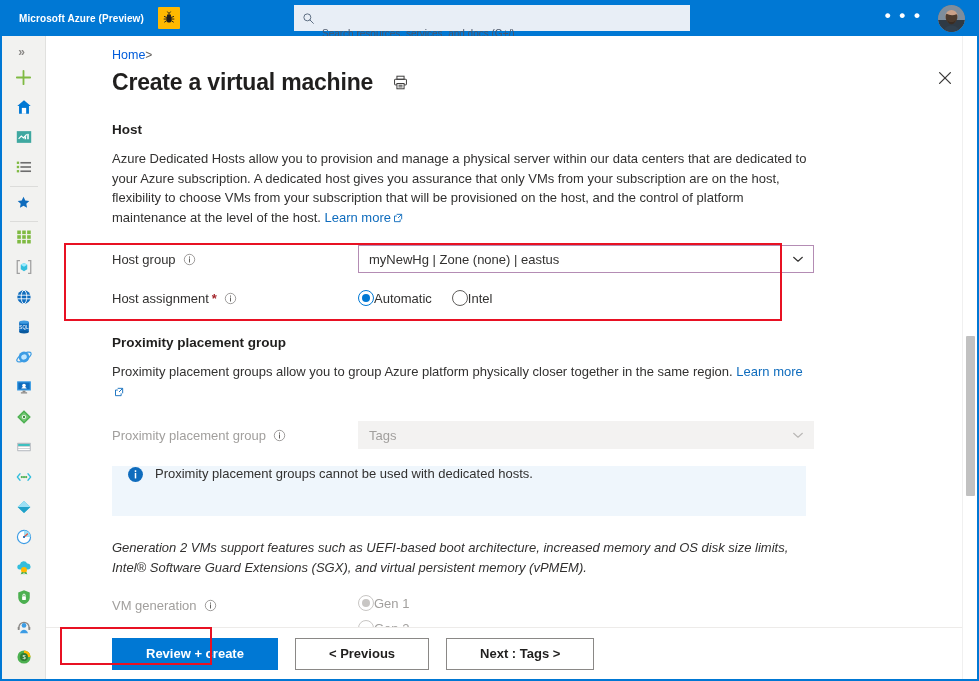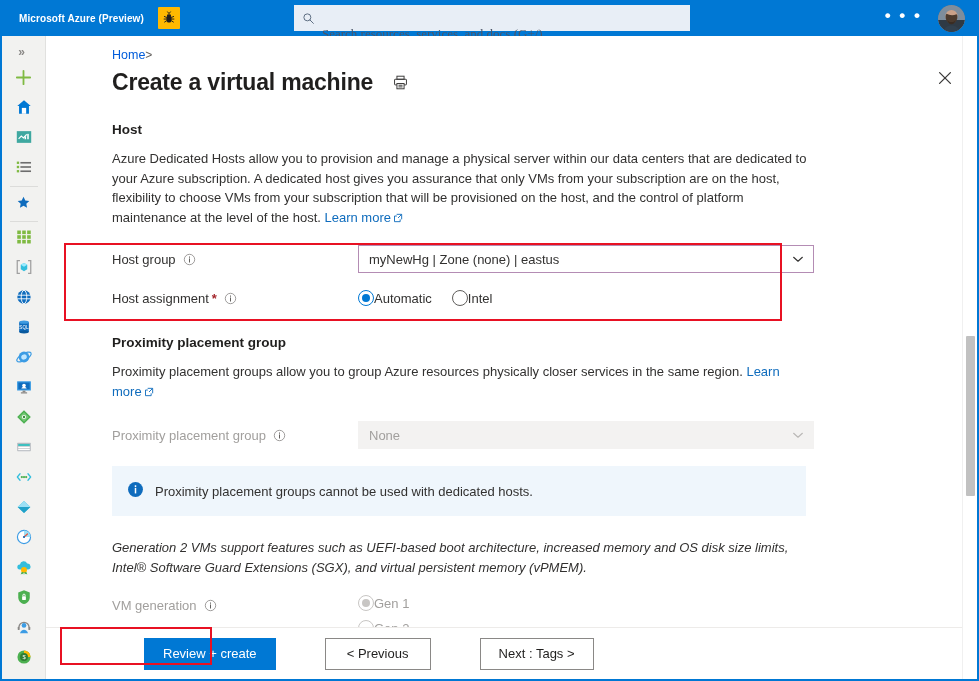--- a/index.html
+++ b/index.html
@@ -43,22 +43,22 @@
   .search-wrap {
     position: absolute; left: 292px; top: 5px;
     width: 396px; height: 26px;
     background: #e8eef6;
     display: flex; align-items: center;
     padding: 0 8px;
   }
   .search-wrap .mag { margin-right: 7px; display: flex; }
   .search-input {
     border: none; outline: none; background: transparent;
-    font-family: Liberation Serif, serif;
-    font-size: 13px; color: #4a5568; width: 100%;
+    font-family: Liberation Sans, sans-serif;
+    font-size: 10px; color: #4a5568; width: 100%;
     padding: 0;
     margin-top: 31px;
   }
   .search-input::placeholder { color: #4a5568; opacity: 1; }
   .topbar-right {
     margin-left: auto; display: flex; align-items: center;
     padding-right: 12px; gap: 14px;
   }
   .ellipsis-btn {
     color: #ffffff; font-size: 17px; letter-spacing: 2px;
@@ -191,39 +191,39 @@
     pointer-events: none; z-index: 6;
   }
   #annot-host { left: 62px; top: 243px; width: 718px; height: 78px; }
   #annot-review { left: 58px; top: 627px; width: 152px; height: 38px; }
 
   
   .banner {
     margin-top: 16px;
     width: 694px; height: 50px;
     background: #eff6fc;
-    display: flex; align-items: center; gap: 11px;
+    display: flex; align-items: flex-start; gap: 11px;
     padding: 0 15px;
     font-size: 13px; color: #323130;
   }
 
   
   .footer {
     height: 52px; min-height: 52px;
     border-top: 1px solid #edebe9;
     background: #ffffff;
     display: flex; align-items: center;
     padding-left: 66px; gap: 17px;
     position: relative; z-index: 3;
   }
   .btn {
     font-family: "Liberation Sans", sans-serif;
-    font-size: 13px; font-weight: normal;
-    height: 32px; padding: 0 18px;
-    cursor: pointer; white-space: nowrap; margin-left: 32px;
+    font-size: 13px; font-weight: bold;
+    height: 32px; padding: 0 33px;
+    cursor: pointer; white-space: nowrap;
   }
   .btn-primary {
     background: #0078d4; color: #ffffff; border: 1px solid #0078d4;
     min-width: 128px;
   }
   .btn-default {
     background: #ffffff; color: #201f1e; border: 1px solid #8a8886;
     min-width: 106px;
   }
 
@@ -598,39 +598,39 @@
                 <span>Automatic</span>
               </div>
               <div class="radio-opt">
                 <span class="rdo"></span>
                 <span>Intel</span>
               </div>
             </div>
           </div>
 
           <div class="sec-head" style="margin-top:22px;">Proximity placement group</div>
-          <p class="sec-para" style="margin-bottom:18px;"><span>Proximity placement groups allow you to group Azure resources physically closer services in the same region. </span><a class="lnk">Learn more</a><span class="ext-ico"><svg width="10" height="10" viewBox="0 0 12 12">
+          <p class="sec-para" style="margin-bottom:18px;"><span>Proximity placement groups allow you to group Azure platform physically closer together in the same region. </span><a class="lnk">Learn more</a><span class="ext-ico"><svg width="10" height="10" viewBox="0 0 12 12">
                   <path d="M4.4 1.6h6v6" stroke="#0f6cbd" stroke-width="1.1" fill="none"></path>
                   <path d="M10.2 1.8 6 6" stroke="#0f6cbd" stroke-width="1.1"></path>
                   <path d="M8.6 7.6v2.8H1.8V3.6h2.8" stroke="#0f6cbd" stroke-width="1.1" fill="none"></path>
                 </svg></span></p>
 
           <div class="frow">
             <div class="flabel disabled">
               <span>Proximity placement group</span>
               <span class="info-ico">
                 <svg width="13" height="13" viewBox="0 0 16 16">
                     <circle cx="8" cy="8" r="6.4" fill="none" stroke="#8a8886" stroke-width="1"></circle>
                     <rect x="7.4" y="6.7" width="1.2" height="5" fill="#605e5c"></rect>
                     <rect x="7.4" y="4.3" width="1.2" height="1.5" fill="#605e5c"></rect>
                   </svg>
               </span>
             </div>
             <div class="ddl disabled">
-              <span class="ddl-val">None</span>
+              <span class="ddl-val">Tags</span>
               <span class="caret">
                 <svg width="14" height="14" viewBox="0 0 16 16">
                     <path d="M3 6l5 4.6L13 6" stroke="#b9b7b5" stroke-width="1.25" fill="none" stroke-linecap="round" stroke-linejoin="round"></path>
                   </svg>
               </span>
             </div>
           </div>
 
           <div class="banner">
             <span>

